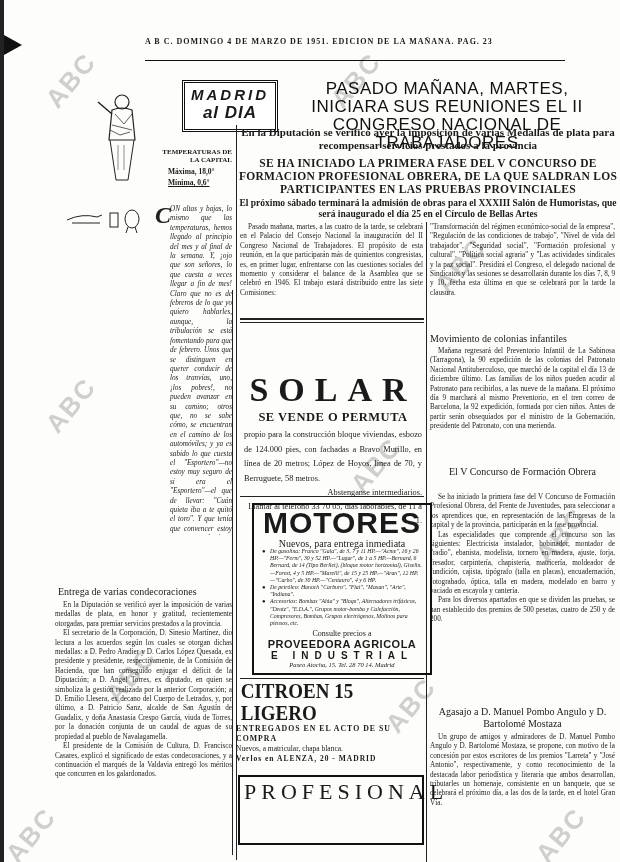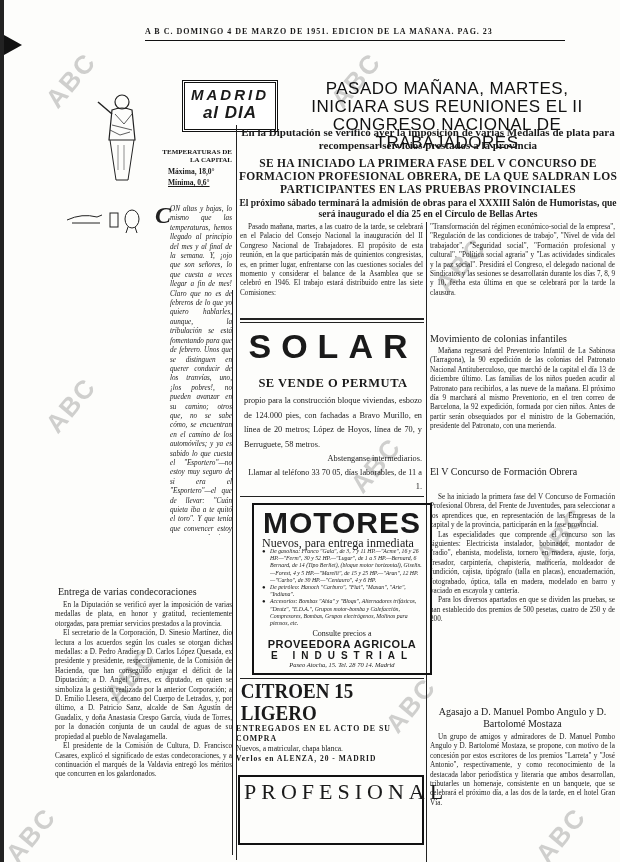--- a/index.html
+++ b/index.html
@@ -1,46 +1,46 @@
 <!DOCTYPE html>
 <html><head>
 <meta charset="utf-8">
 <style>
   html,body{margin:0;padding:0;}
   body{width:620px;height:862px;background:#fdfdfb;position:relative;overflow:hidden;font-family:"Liberation Serif",serif;color:#1a1a1a;}
   .abs{position:absolute;}
   .edge{position:absolute;left:0;top:0;width:4px;height:862px;background:#222;}
   .tri{position:absolute;left:4px;top:35px;width:0;height:0;border-top:10px solid transparent;border-bottom:10px solid transparent;border-left:18px solid #111;}
   .wm{position:absolute;color:rgba(120,120,120,0.35);font-family:"Liberation Sans",sans-serif;font-size:26px;font-weight:bold;transform:rotate(-50deg);letter-spacing:2px;}
-  .header{position:absolute;left:145px;top:27px;width:420px;font-size:8px;font-weight:bold;letter-spacing:1px;white-space:nowrap;border-bottom:1.5px solid #111;padding-bottom:4px;}
+  .header{position:absolute;left:145px;top:37px;width:420px;font-size:8px;font-weight:bold;letter-spacing:1px;white-space:nowrap;border-bottom:1.5px solid #111;padding-bottom:14px;}
   .madrid-box{position:absolute;left:182px;top:80px;width:96px;height:52px;border:3px double #111;box-sizing:border-box;background:#fff;text-align:center;font-family:"Liberation Sans",sans-serif;font-style:italic;font-weight:bold;}
   .madrid-box .l1{font-size:15px;letter-spacing:3px;margin-top:3px;}
   .madrid-box .l2{font-size:17px;letter-spacing:1px;}
   .fig{position:absolute;left:90px;top:90px;width:60px;height:95px;}
   .temp-title{position:absolute;left:160px;top:148px;width:72px;font-size:7px;font-weight:bold;text-align:right;line-height:8px;}
   .temp-val{position:absolute;left:168px;font-size:7.5px;font-weight:bold;}
   .headline{position:absolute;left:288px;top:80px;width:318px;font-family:"Liberation Sans",sans-serif;font-size:17px;line-height:18px;text-align:center;letter-spacing:0.5px;color:#111;}
   .sub1{position:absolute;left:238px;top:126px;width:380px;font-size:11px;line-height:13px;text-align:center;font-weight:bold;}
   .sub2{position:absolute;left:238px;top:157px;width:380px;font-size:11.5px;line-height:13px;text-align:center;font-weight:bold;letter-spacing:0.3px;}
   .sub3{position:absolute;left:238px;top:198px;width:380px;font-size:9.5px;line-height:11px;text-align:center;font-weight:bold;}
   .vrule{position:absolute;width:1px;background:#222;}
   .hrule{position:absolute;height:1px;background:#222;}
   .col{position:absolute;font-size:7.2px;line-height:9.4px;text-align:justify;color:#222;}
   .col p{margin:0;text-indent:8px;}
   .ital{font-style:italic;}
   .sec-h{position:absolute;font-weight:normal;font-size:10px;line-height:12px;}
   .dropcap{float:left;font-size:24px;line-height:20px;font-weight:bold;margin-right:2px;}
   .solar{position:absolute;left:244px;top:328px;width:178px;text-align:center;}
-  .solar .t{font-family:Liberation Sans, sans-serif;font-weight:bold;font-size:34px;letter-spacing:10px;line-height:36px;}
-  .solar .s{font-weight:bold;font-size:12.5px;letter-spacing:0.5px;margin-top:12px;}
+  .solar .t{font-family:Liberation Serif, serif;font-weight:bold;font-size:34px;letter-spacing:10px;line-height:36px;margin-top:44px;}
+  .solar .s{font-weight:bold;font-size:12.5px;letter-spacing:0.5px;margin-top:2px;}
   .solar .b{font-size:8.3px;line-height:14.5px;text-align:justify;margin-top:3px;}
   .solar .c{font-size:8.3px;line-height:14px;text-align:right;}
   .motores{position:absolute;left:252px;top:503px;width:180px;height:172px;border:2px solid #111;box-sizing:border-box;padding:2px 8px;}
   .motores .t{font-family:"Liberation Sans",sans-serif;font-weight:bold;font-size:30px;letter-spacing:1px;line-height:32px;text-align:center;}
-  .motores .sub{font-size:12px;text-align:left;line-height:9px;}
+  .motores .sub{font-size:10px;text-align:center;line-height:9px;}
   .motores .li{font-size:5.8px;line-height:7.2px;padding-left:8px;position:relative;font-style:italic;}
   .motores .li:before{content:"●";position:absolute;left:0;top:0;font-size:6px;font-style:normal;}
   .motores .cons{font-size:8px;text-align:center;margin-top:2px;}
   .motores .prov{font-family:"Liberation Sans",sans-serif;font-weight:bold;font-size:11px;text-align:center;letter-spacing:0.5px;}
   .motores .ind{font-family:"Liberation Sans",sans-serif;font-weight:bold;font-size:10px;letter-spacing:6px;text-align:center;}
   .motores .addr{font-size:6.5px;text-align:center;font-style:italic;}
   .citroen{position:absolute;left:236px;top:680px;width:190px;text-align:left;}
   .citroen .t{font-weight:bold;font-size:20px;letter-spacing:0;line-height:22px;transform:scaleX(0.95);}
   .citroen .s{font-size:7.8px;font-weight:bold;letter-spacing:1px;line-height:10px;}
   .citroen .d{font-size:7.5px;line-height:9.5px;}
@@ -125,21 +125,21 @@
 </div>
 <div class="col" style="left:430px;top:223px;width:185px;height:96px;overflow:hidden;">
   <p style="text-indent:0;">"Transformación del régimen económico-social de la empresa", "Regulación de las condiciones de trabajo", "Nivel de vida del trabajador", "Seguridad social", "Formación profesional y cultural", "Política social agraria" y "Las actividades sindicales y la paz social". Presidirá el Congreso, el delegado nacional de Sindicatos y las sesiones se desarrollarán durante los días 7, 8, 9 y 10, fecha esta última en que se celebrará por la tarde la clausura.</p>
 </div>
 
 <div class="sec-h" style="left:430px;top:333px;width:185px;">Movimiento de colonias infantiles</div>
 <div class="col" style="left:430px;top:347px;width:185px;height:112px;overflow:hidden;">
   <p>Mañana regresará del Preventorio Infantil de La Sabinosa (Tarragona), la 90 expedición de las colonias del Patronato Nacional Antituberculoso, que marchó de la capital el día 13 de diciembre último. Las familias de los niños pueden acudir al Patronato para recibirlos, a las nueve de la mañana. El próximo día 9 marchará al mismo Preventorio, en el tren correo de Barcelona, la 92 expedición, formada por cien niños. Antes de partir serán obsequiados por el ministro de la Gobernación, presidente del Patronato, con una merienda.</p>
 </div>
 
-<div class="sec-h" style="left:430px;top:466px;width:185px;">El V Concurso de Formación Obrera</div>
+<div class="sec-h" style="left:430px;top:466px;width:185px;text-align:center;">El V Concurso de Formación Obrera</div>
 <div class="col" style="left:430px;top:493px;width:185px;height:210px;overflow:hidden;">
   <p>Se ha iniciado la primera fase del V Concurso de Formación Profesional Obrera, del Frente de Juventudes, para seleccionar a los aprendices que, en representación de las Empresas de la capital y de la provincia, participarán en la fase provincial.</p>
   <p>Las especialidades que comprende el concurso son las siguientes: Electricista instalador, bobinador, montador de "radio", ebanista, modelista, tornero en madera, ajuste, forja, fresador, carpintería, chapistería, matricería, moldeador de fundición, cajista, tipógrafo (talla en placas), encuadernación, fotograbado, óptica, talla en madera, modelado en barro y vaciado en escayola y cantería.</p>
   <p>Para los diversos apartados en que se dividen las pruebas, se han establecido dos premios de 500 pesetas, cuatro de 250 y de 200.</p>
 </div>
 
 <div class="sec-h" style="left:430px;top:706px;width:185px;text-align:center;">Agasajo a D. Manuel Pombo Angulo y D. Bartolomé Mostaza</div>
 <div class="col" style="left:430px;top:733px;width:185px;height:95px;overflow:hidden;">
   <p>Un grupo de amigos y admiradores de D. Manuel Pombo Angulo y D. Bartolomé Mostaza, se propone, con motivo de la concesión por estos escritores de los premios "Larreta" y "José Antonio", respectivamente, y como reconocimiento de la destacada labor periodística y literaria que ambos desarrollan, tributarles un homenaje, consistente en un banquete, que se celebrará el próximo día, a las dos de la tarde, en el hotel Gran Vía.</p>
 </div>

